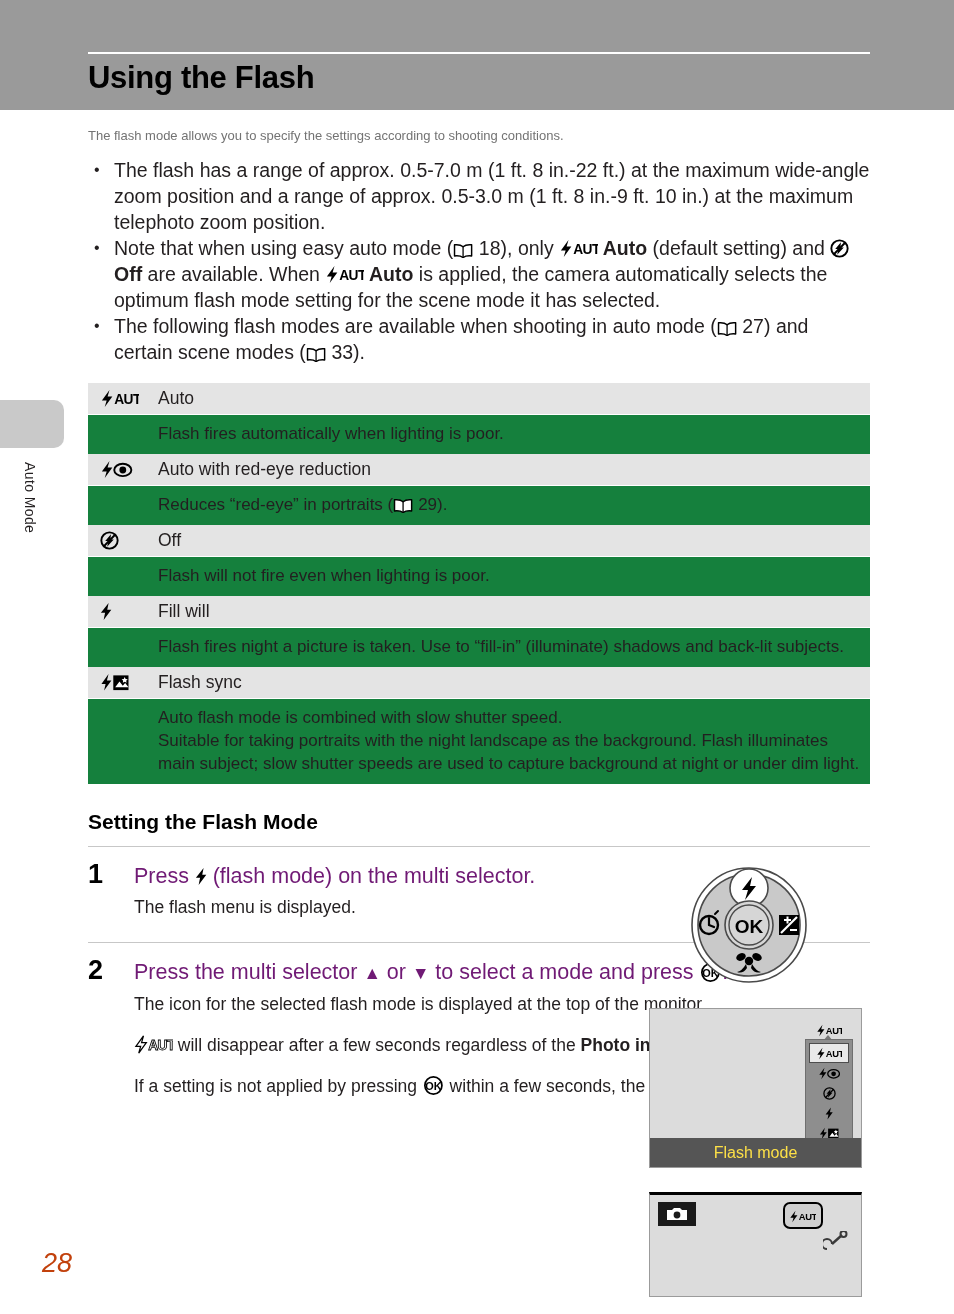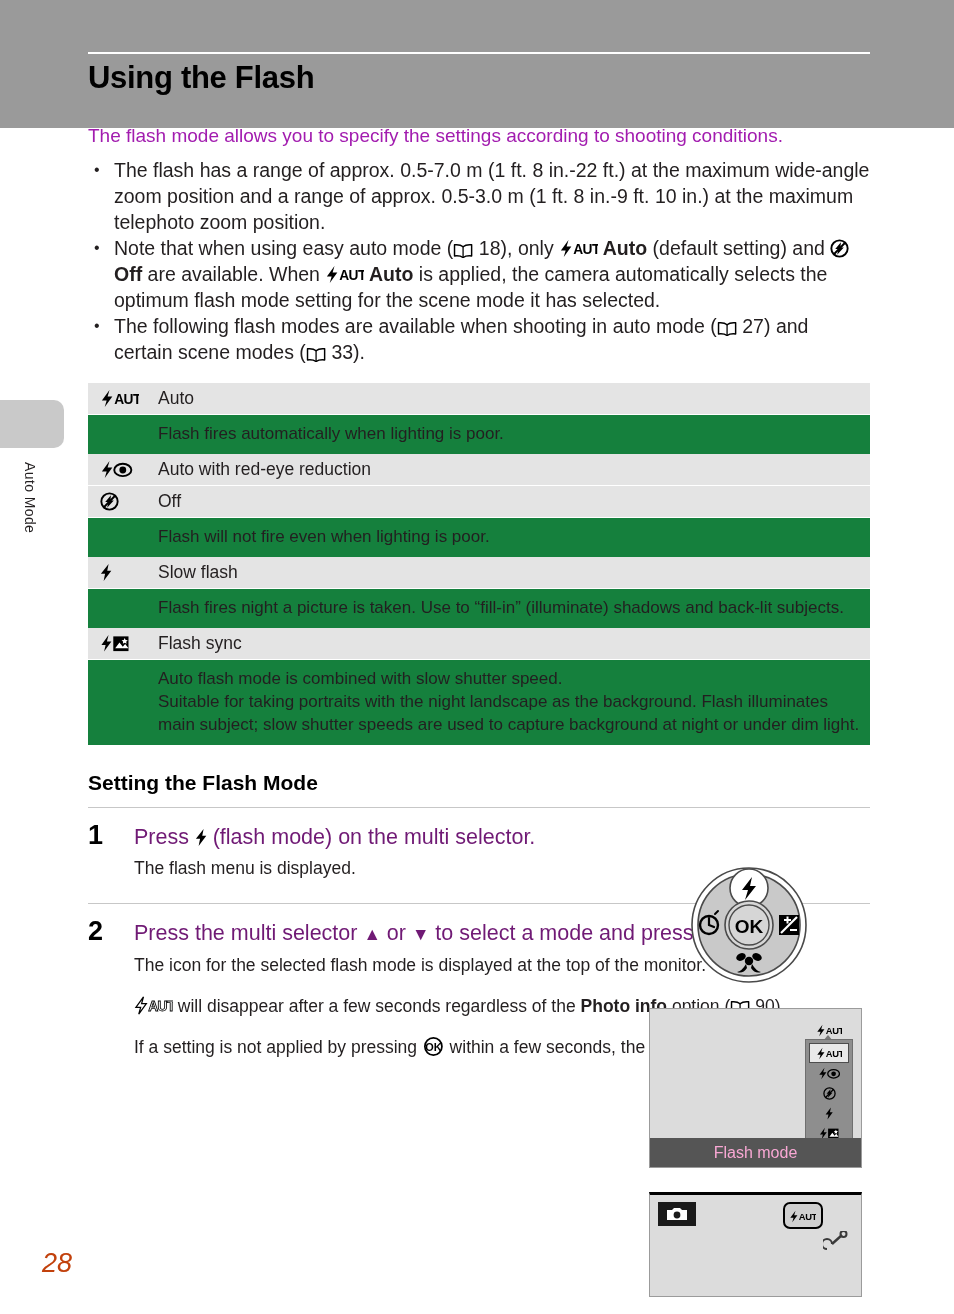--- a/index.html
+++ b/index.html
@@ -7,21 +7,21 @@
     width: 954px; height: 1314px;
     background: #ffffff;
     font-family: "Liberation Sans", sans-serif;
     color: #231f20;
     overflow: hidden;
   }
   .page { position: relative; width: 954px; height: 1314px; background:#fff; }
 
   
   .header-band {
-    position: absolute; left: 0; top: 0; width: 954px; height: 128px;
+    position: absolute; left: 0; top: 0; width: 954px; height: 110px;
     background: #9a9a9a;
   }
   .header-rule {
     position: absolute; left: 88px; top: 52px; width: 782px; height: 2px;
     background: #ffffff;
   }
   .header-title {
     position: absolute; left: 88px; top: 60px;
     font-size: 31px; font-weight: bold; color: #000;
     letter-spacing: -0.3px;
@@ -36,21 +36,21 @@
     position: absolute; left: 22px; top: 462px;
     font-size: 14px; color: #231f20;
     writing-mode: vertical-rl; text-orientation: mixed;
     letter-spacing: 0.4px;
   }
 
   
   .content { position: absolute; left: 88px; top: 123px; width: 782px; }
 
   .intro {
-    font-size: 19px; line-height: 26px; color: #a21caf;
+    font-size: 13px; line-height: 26px; color: #737373;
   }
   ul.bullets { list-style: none; margin-top: 8px; }
   ul.bullets > li {
     position: relative; padding-left: 26px;
     font-size: 19.5px; line-height: 26px; margin-bottom: 0px;
   }
   ul.bullets > li:before {
     content: "\2022"; position: absolute; left: 6px; top: 0;
     font-size: 16px; line-height: 26px;
   }
@@ -91,21 +91,21 @@
   .step-sub.gap { margin-top: 16px; }
 
   
   .monitor-wrap { position: absolute; }
   .monitor {
     width: 213px; height: 160px; background: #dcdcdc;
     border: 1px solid #9b9b9b; position: relative;
   }
   .mon-caption {
     position: absolute; left: 0; bottom: 0; width: 100%; height: 29px;
-    background: #555555; color:#f9a8d4; font-size: 16px;
+    background: #555555; color:#fde047; font-size: 16px;
     display:flex; align-items:center; justify-content:center;
   }
   .monitor2 {
     width: 213px; height: 105px; background: #dcdcdc;
     border: 1px solid #9b9b9b; border-top: 3px solid #000; position: relative;
   }
   .cam-badge {
     position:absolute; left:8px; top:7px; width:38px; height:24px;
     background:#1a1a1a; display:flex; align-items:center; justify-content:center;
   }
@@ -196,20 +196,24 @@
             <span class="gi">
               <svg width="33.25" height="19" viewBox="0 0 35 20">
         <path d="M10 1 L2 12 h5 l-2 7 L13 8 H8 Z" fill="#000"></path>
         <ellipse cx="24" cy="10.5" rx="9" ry="6.5" fill="none" stroke="#000" stroke-width="2"></ellipse>
         <circle cx="24" cy="10.5" r="3.6" fill="#000"></circle>
               </svg>
             </span>
           </div>
           <div class="lb">Auto with red-eye reduction</div>
         </div>
+        <div class="frow-desc">Reduces “red-eye” in portraits (<span class="gi"><svg width="20.160000000000004" height="15.48" viewBox="0 0 22 17">
+        <path d="M11 4.2 C8.6 2.0 5.2 1.6 1.6 2.0 V14.2 C5.2 13.8 8.6 14.2 11 16.0 C13.4 14.2 16.8 13.8 20.4 14.2 V2.0 C16.8 1.6 13.4 2.0 11 4.2 Z" fill="#fff" stroke="#000" stroke-width="1.6" stroke-linejoin="round"></path>
+        <path d="M11 4.2 V16.0" stroke="#000" stroke-width="1.4"></path>
+            </svg></span> 29).</div>
         <div class="frow-head">
           <div class="ic">
             <span class="gi">
               <svg width="19" height="19" viewBox="0 0 20 20">
         <circle cx="10" cy="10" r="8.6" fill="none" stroke="#000" stroke-width="2"></circle>
         <path d="M11.5 3.5 L5.5 10.5 h3.4 l-1.4 6 L14.5 9 H11 Z" fill="#000"></path>
         <path d="M3.6 16.6 L16.4 3.4" stroke="#000" stroke-width="2"></path>
               </svg>
             </span>
           </div>
@@ -217,21 +221,21 @@
         </div>
         <div class="frow-desc">Flash will not fire even when lighting is poor.</div>
         <div class="frow-head">
           <div class="ic">
             <span class="gi">
               <svg width="11.78" height="19" viewBox="0 0 13 20">
         <path d="M9.5 0.5 L1 11.5 h4.6 L4 19.5 L12.5 8 H8 Z" fill="#000"></path>
               </svg>
             </span>
           </div>
-          <div class="lb">Slow flash</div>
+          <div class="lb">Fill will</div>
         </div>
         <div class="frow-desc">Flash fires night a picture is taken. Use to “fill-in” (illuminate) shadows and back-lit subjects.</div>
         <div class="frow-head">
           <div class="ic">
             <span class="gi">
               <svg width="29.45" height="19" viewBox="0 0 31 20">
         <path d="M9 1 L1.5 11.5 h4.4 l-1.6 7 L12 8 H7.3 Z" fill="#000"></path>
         <rect x="14" y="2.5" width="16" height="15.5" fill="#000"></rect>
         <path d="M16 15 l4.5 -6 l3.5 4.5 l2.5 -3 l3.5 4.5 z" fill="#fff"></path>
         <path d="M26 4.2 l1 2.1 l2.2 0.3 l-1.6 1.5 l0.4 2.2 l-2 -1 l-2 1 l0.4 -2.2 l-1.6 -1.5 l2.2 -0.3 z" fill="#fff"></path>

